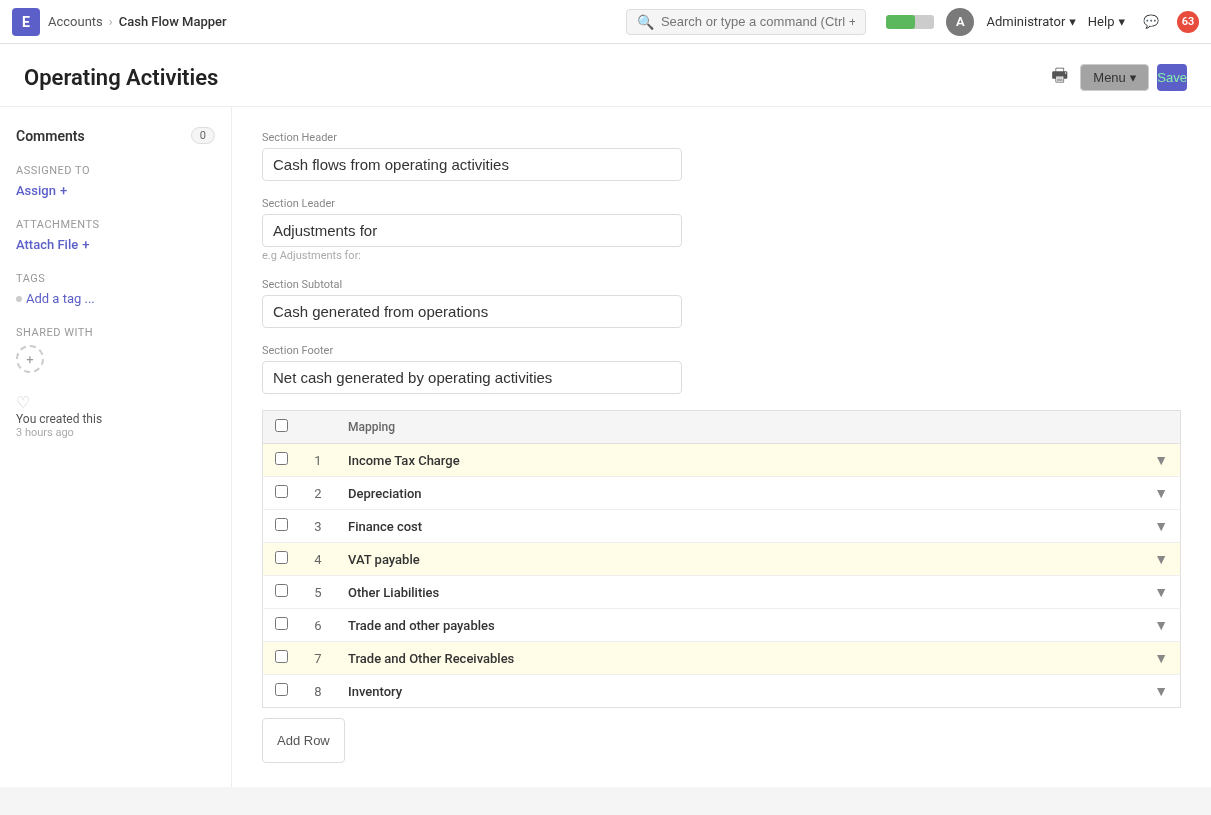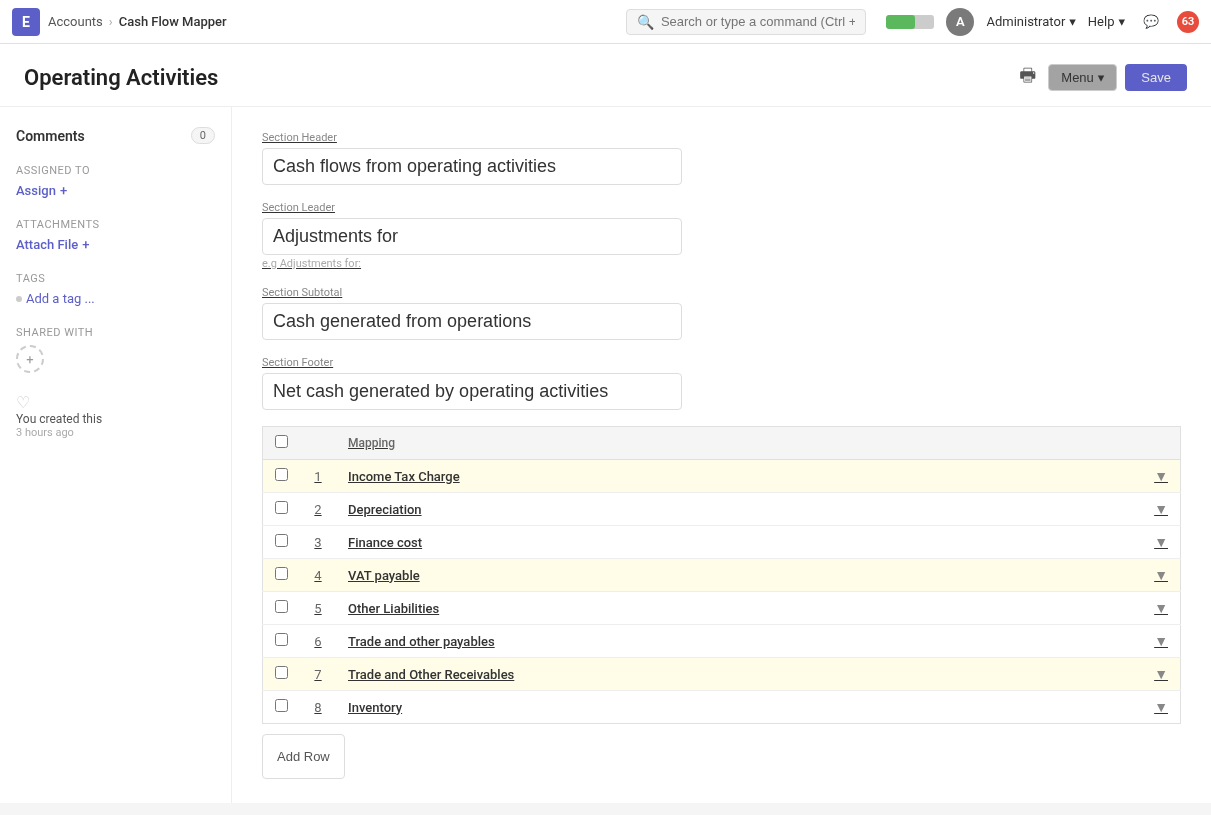--- a/index.html
+++ b/index.html
@@ -37,21 +37,21 @@
       padding: 14px 24px 10px; background: #fff; border-bottom: 1px solid #eee;
     }
     .page-title { font-size: 22px; font-weight: 600; color: #222; }
     .header-actions { display: flex; align-items: center; gap: 8px; }
     .print-btn { border: none; background: transparent; cursor: pointer; color: #555; font-size: 18px; padding: 4px; }
     .menu-btn {
       border: 1px solid #ccc; background: #a3a3a3; border-radius: 4px; padding: 5px 12px;
       cursor: pointer; font-size: 13px; color: #333; display: flex; align-items: center; gap: 4px;
     }
     .save-btn {
-      background: #5b5fc7; color: #e5e5e5; border: none; border-radius: 4px; padding: 6px 16px;
+      background: #5b5fc7; color: #86efac; border: none; border-radius: 4px; padding: 6px 0;
       cursor: pointer; font-size: 13px; font-weight: 500;
     }
 
     
     .content { display: flex; flex: 1; }
 
     
     .sidebar { width: 232px; background: #fff; border-right: 1px solid #eee; padding: 20px 16px; flex-shrink: 0; }
     .sidebar-section { margin-bottom: 20px; }
     .sidebar-label { font-size: 11px; color: #999; text-transform: uppercase; letter-spacing: 0.5px; margin-bottom: 6px; }
@@ -62,27 +62,27 @@
     .attach-btn { display: flex; gap: 4px; color: #5b5fc7; cursor: pointer; font-size: 13px; font-weight: 500; }
     .tag-item { display: flex; align-items: center; gap: 4px; font-size: 13px; color: #666; }
     .tag-dot { width: 6px; height: 6px; background: #ccc; border-radius: 50%; }
     .add-tag { color: #5b5fc7; cursor: pointer; }
     .shared-add { width: 28px; height: 28px; border: 2px dashed #ccc; border-radius: 50%; display: flex; align-items: center; justify-content: center; color: #999; cursor: pointer; }
     .heart-icon { color: #ccc; font-size: 16px; cursor: pointer; margin-top: 6px; }
     .activity-text { font-size: 12px; color: #555; }
     .activity-time { font-size: 11px; color: #aaa; }
 
     
-    .main-content { flex: 1; padding: 24px 30px; background: #fff; text-decoration: underline; }
+    .main-content { flex: 1; padding: 24px 30px; background: #fff; }
     .form-section { margin-bottom: 16px; }
     .field-label { font-size: 11px; color: #888; margin-bottom: 4px; }
     .field-hint { font-size: 11px; color: #aaa; margin-top: 2px; }
     .text-input {
       width: 420px; padding: 7px 10px; border: 1px solid #ddd; border-radius: 4px;
-      font-size: 18px; color: #333; outline: none; background: #fff;
+      font-size: 15px; color: #333; outline: none; background: #fff;
     }
 
     
     .mapping-table { width: 100%; border-collapse: collapse; border: 1px solid #e0e0e0; margin-top: 16px; }
     .mapping-table th {
       background: #f5f5f5; text-align: left; padding: 8px 12px; font-size: 12px;
       color: #666; border-bottom: 1px solid #e0e0e0; font-weight: 500;
     }
     .mapping-table td { padding: 8px 12px; border-bottom: 1px solid #eee; font-size: 13px; }
     .mapping-table tr:last-child td { border-bottom: none; }

